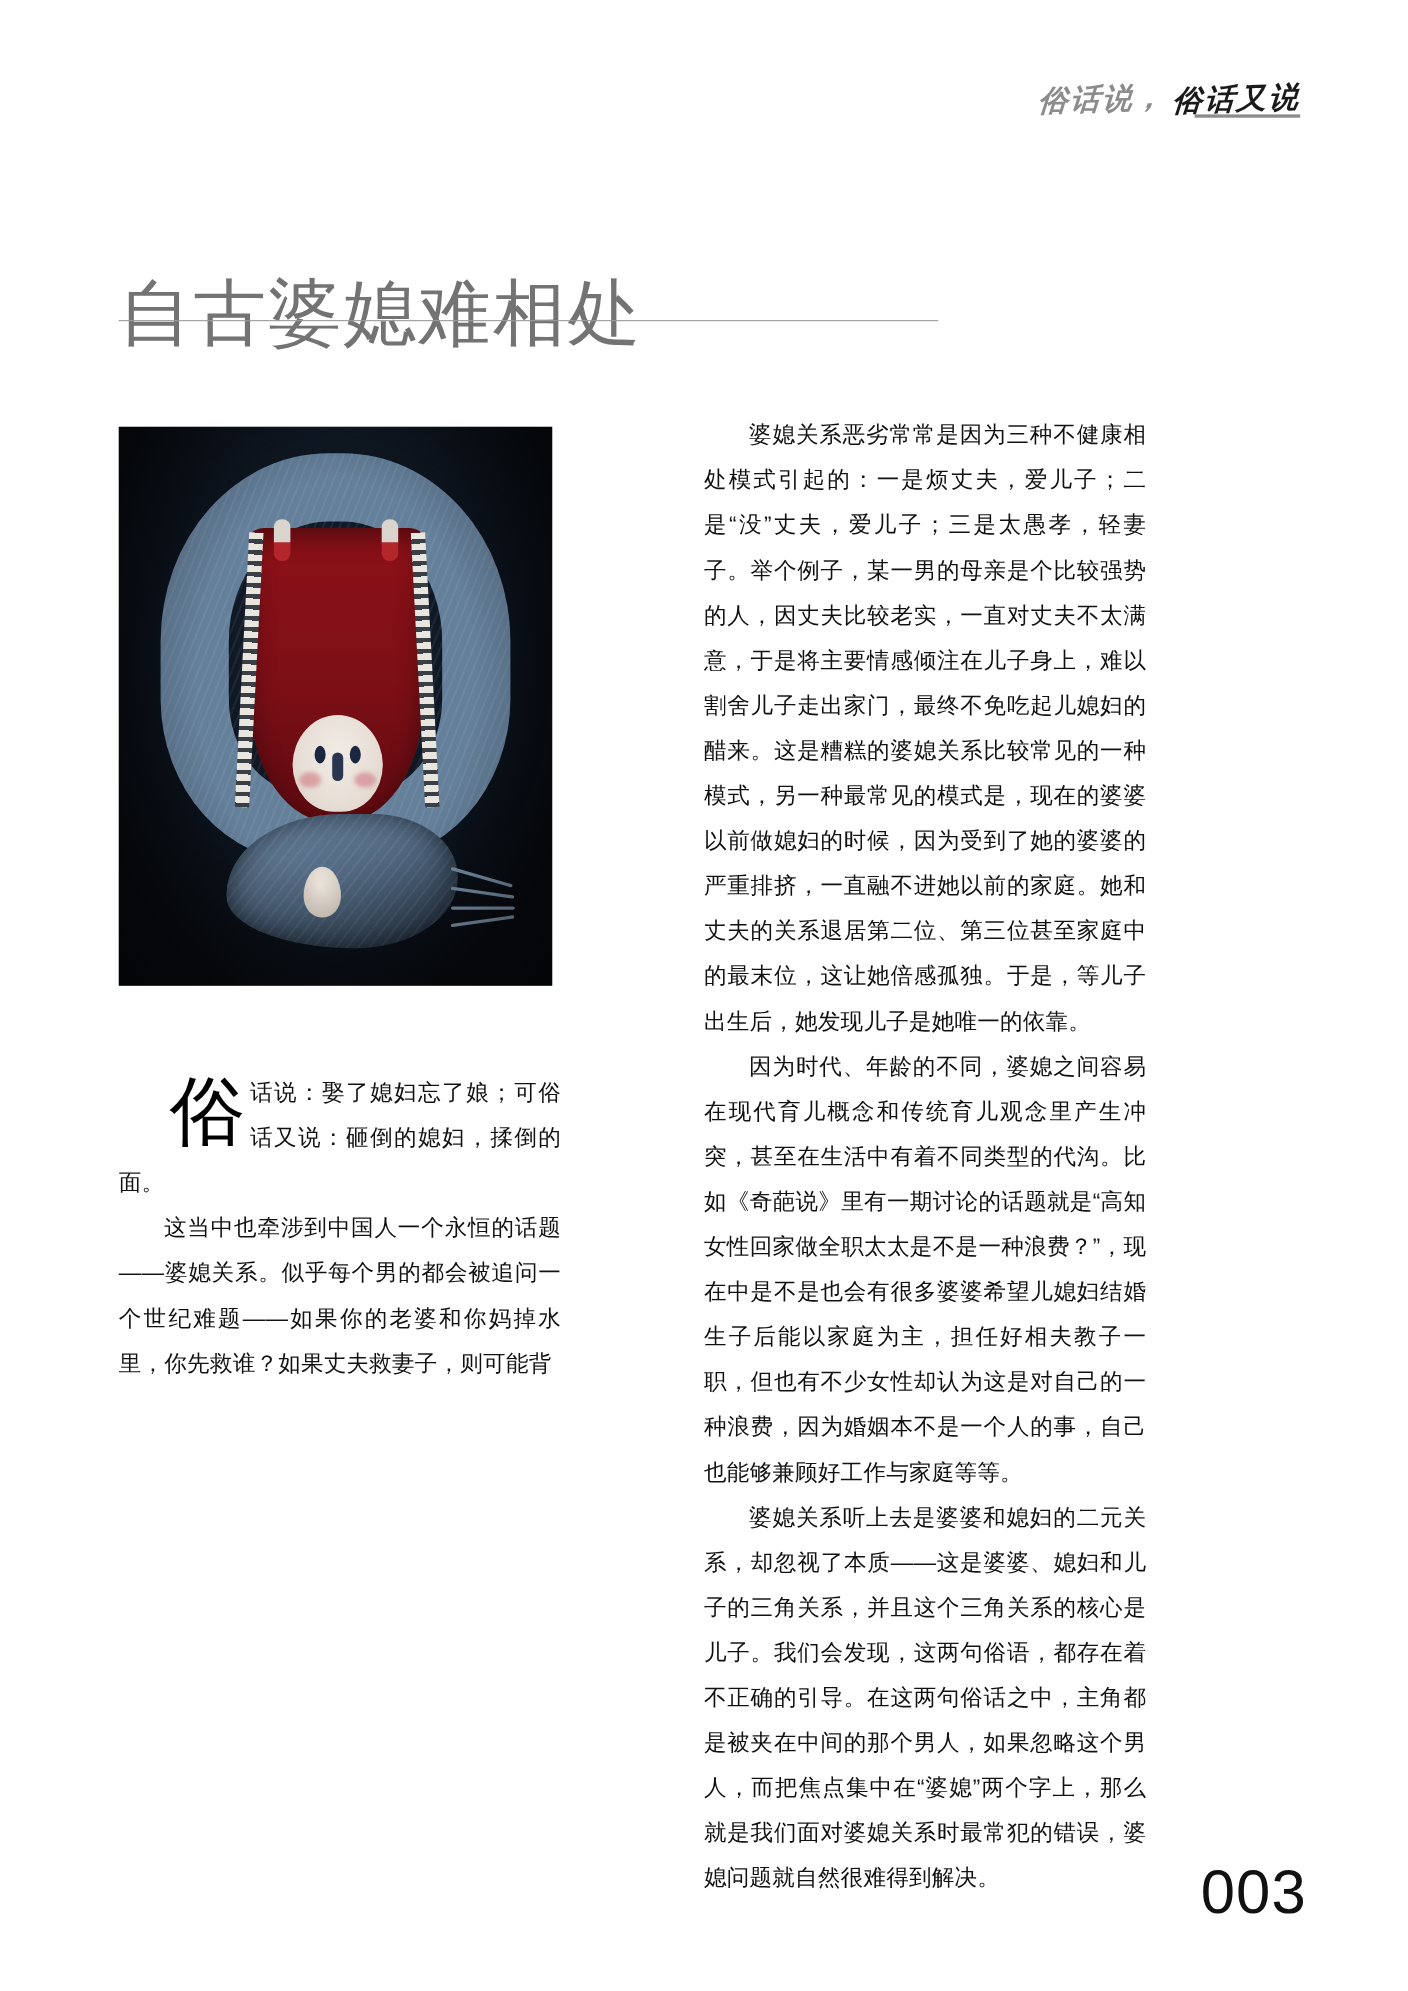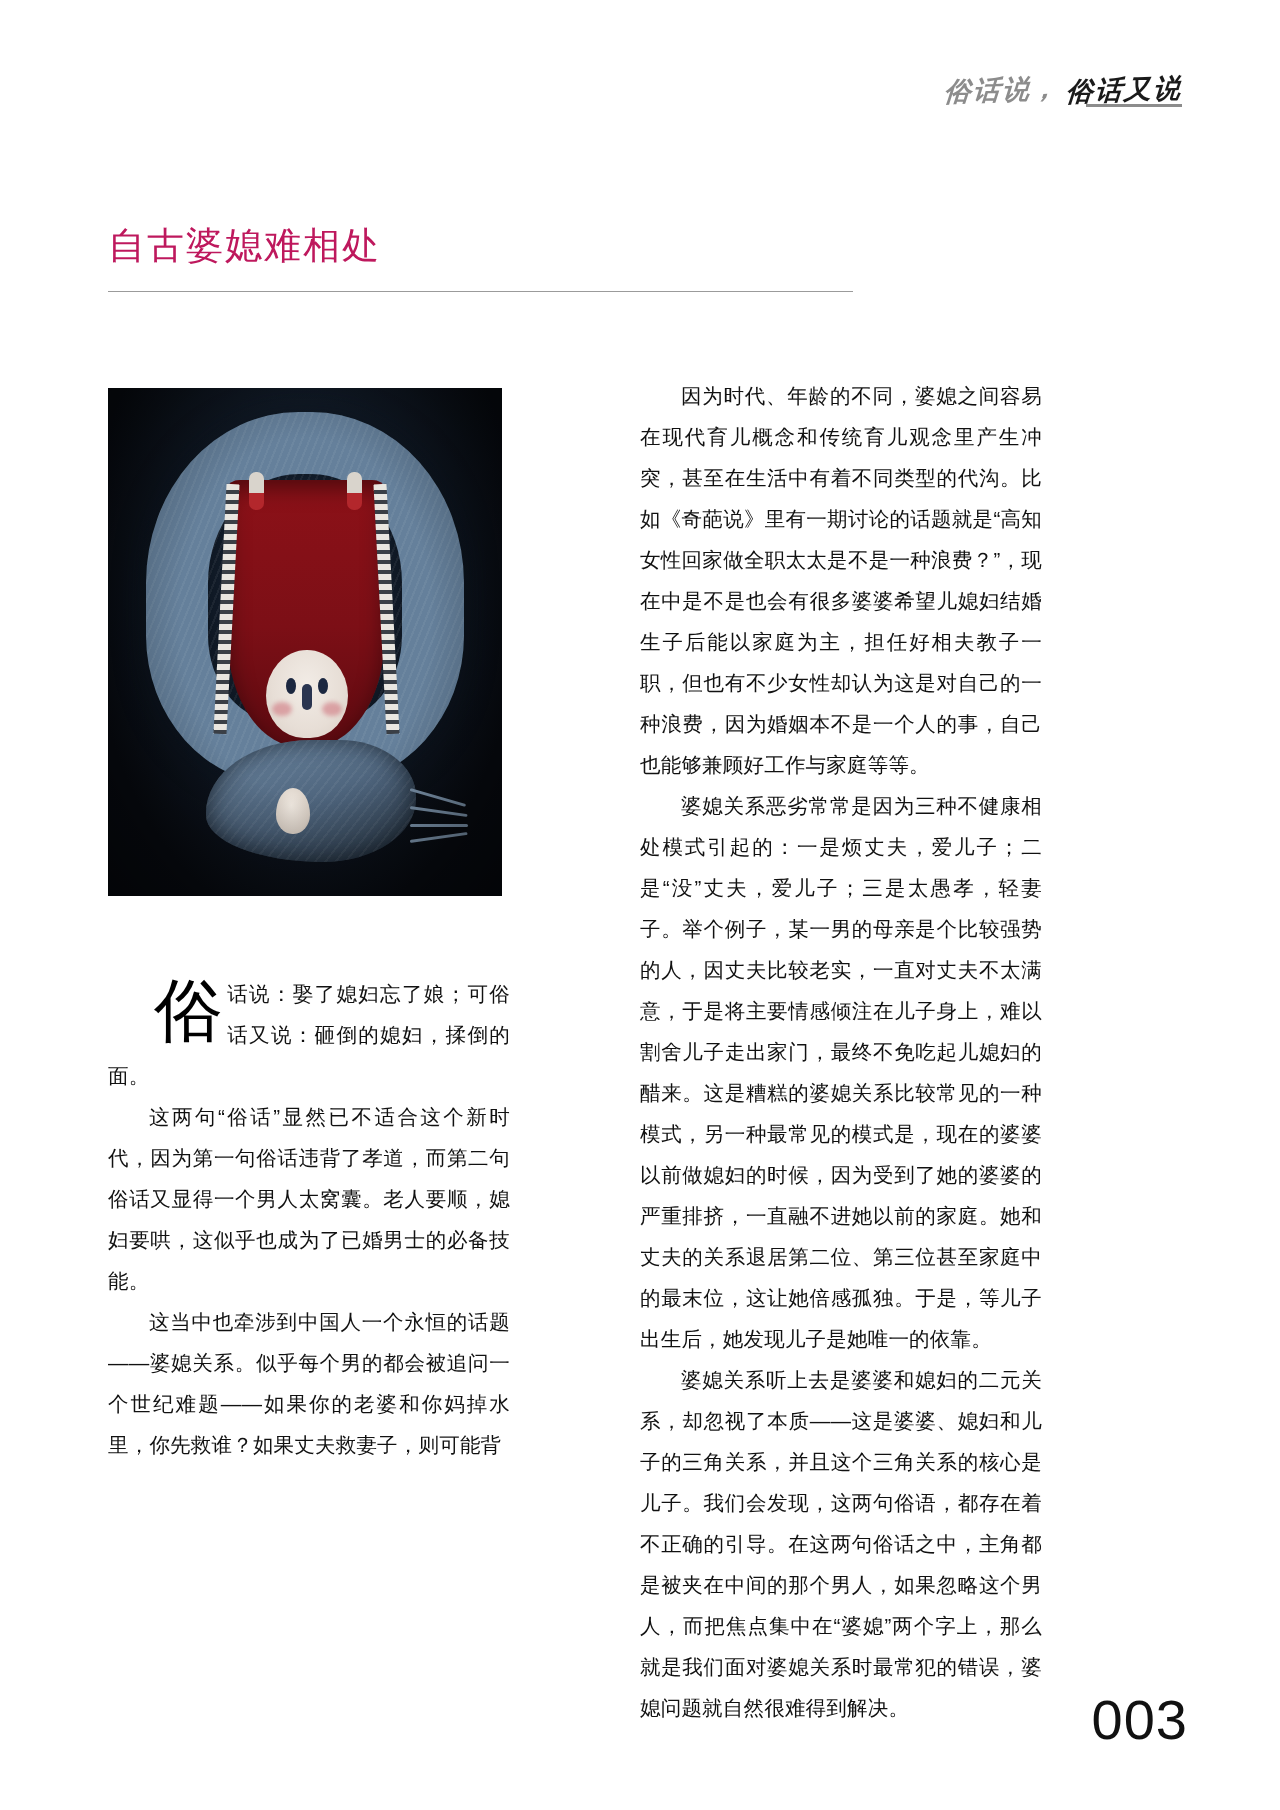--- a/index.html
+++ b/index.html
@@ -47,24 +47,24 @@
     width: 96px;
     height: 3px;
     background: #8c8c8c;
   }
 
   
   .title {
     position: absolute;
     left: 108px;
     top: 196px;
-    font-size: 37px;
+    font-size: 66px;
     font-weight: 500;
     letter-spacing: 2px;
-    color: #be185d;
+    color: #737373;
     white-space: nowrap;
   }
   .title-rule {
     position: absolute;
     left: 108px;
     top: 291px;
     width: 745px;
     height: 1px;
     background: #9b9b9b;
   }
@@ -292,25 +292,24 @@
           <span></span>
       </div>
       <div class="fig-vignette"></div>
     </div>
   </div>
 
   <div class="col col-left">
     <p class="dropcap-para">
       <span class="dropcap">俗</span><span>话说：娶了媳妇忘了娘；可俗话</span><span>又说：砸倒的媳妇，揉倒的面。</span>
     </p>
-    <p class="indent">这两句“俗话”显然已不适合这个新时代，因为第一句俗话违背了孝道，而第二句俗话又显得一个男人太窝囊。老人要顺，媳妇要哄，这似乎也成为了已婚男士的必备技能。</p>
     <p class="indent">这当中也牵涉到中国人一个永恒的话题——婆媳关系。似乎每个男的都会被追问一个世纪难题——如果你的老婆和你妈掉水里，你先救谁？如果丈夫救妻子，则可能背</p>
   </div>
 
   <div class="col col-right">
+    <p class="indent">婆媳关系恶劣常常是因为三种不健康相处模式引起的：一是烦丈夫，爱儿子；二是“没”丈夫，爱儿子；三是太愚孝，轻妻子。举个例子，某一男的母亲是个比较强势的人，因丈夫比较老实，一直对丈夫不太满意，于是将主要情感倾注在儿子身上，难以割舍儿子走出家门，最终不免吃起儿媳妇的醋来。这是糟糕的婆媳关系比较常见的一种模式，另一种最常见的模式是，现在的婆婆以前做媳妇的时候，因为受到了她的婆婆的严重排挤，一直融不进她以前的家庭。她和丈夫的关系退居第二位、第三位甚至家庭中的最末位，这让她倍感孤独。于是，等儿子出生后，她发现儿子是她唯一的依靠。</p>
     <p class="indent">因为时代、年龄的不同，婆媳之间容易在现代育儿概念和传统育儿观念里产生冲突，甚至在生活中有着不同类型的代沟。比如《奇葩说》里有一期讨论的话题就是“高知女性回家做全职太太是不是一种浪费？”，现在中是不是也会有很多婆婆希望儿媳妇结婚生子后能以家庭为主，担任好相夫教子一职，但也有不少女性却认为这是对自己的一种浪费，因为婚姻本不是一个人的事，自己也能够兼顾好工作与家庭等等。</p>
-    <p class="indent">婆媳关系恶劣常常是因为三种不健康相处模式引起的：一是烦丈夫，爱儿子；二是“没”丈夫，爱儿子；三是太愚孝，轻妻子。举个例子，某一男的母亲是个比较强势的人，因丈夫比较老实，一直对丈夫不太满意，于是将主要情感倾注在儿子身上，难以割舍儿子走出家门，最终不免吃起儿媳妇的醋来。这是糟糕的婆媳关系比较常见的一种模式，另一种最常见的模式是，现在的婆婆以前做媳妇的时候，因为受到了她的婆婆的严重排挤，一直融不进她以前的家庭。她和丈夫的关系退居第二位、第三位甚至家庭中的最末位，这让她倍感孤独。于是，等儿子出生后，她发现儿子是她唯一的依靠。</p>
     <p class="indent">婆媳关系听上去是婆婆和媳妇的二元关系，却忽视了本质——这是婆婆、媳妇和儿子的三角关系，并且这个三角关系的核心是儿子。我们会发现，这两句俗语，都存在着不正确的引导。在这两句俗话之中，主角都是被夹在中间的那个男人，如果忽略这个男人，而把焦点集中在“婆媳”两个字上，那么就是我们面对婆媳关系时最常犯的错误，婆媳问题就自然很难得到解决。</p>
   </div>
 
   <div class="folio">003</div>
 
 </div>
 
 </body></html>

